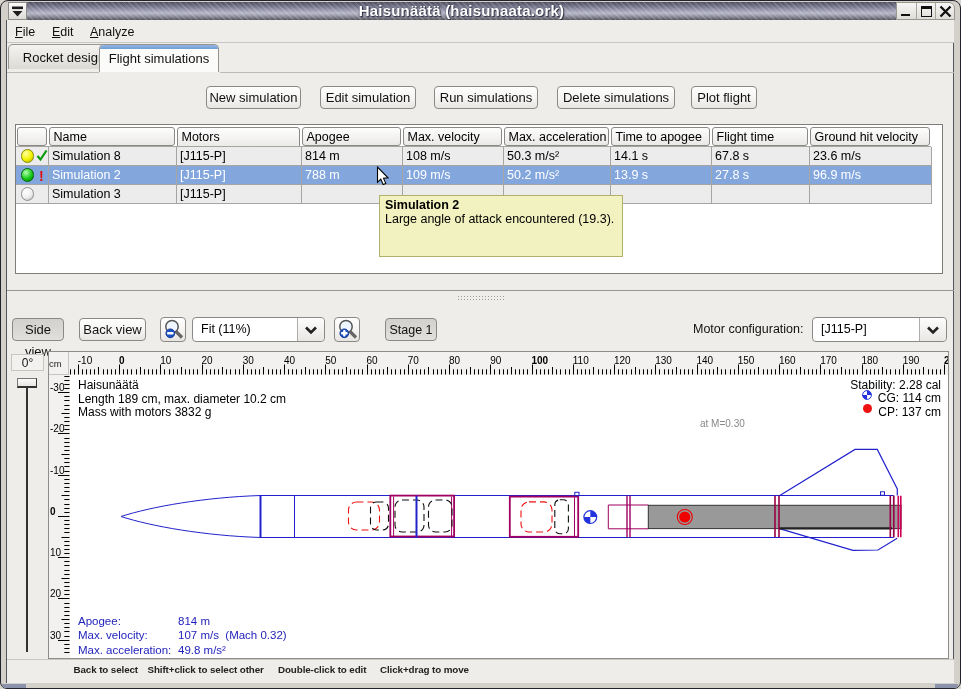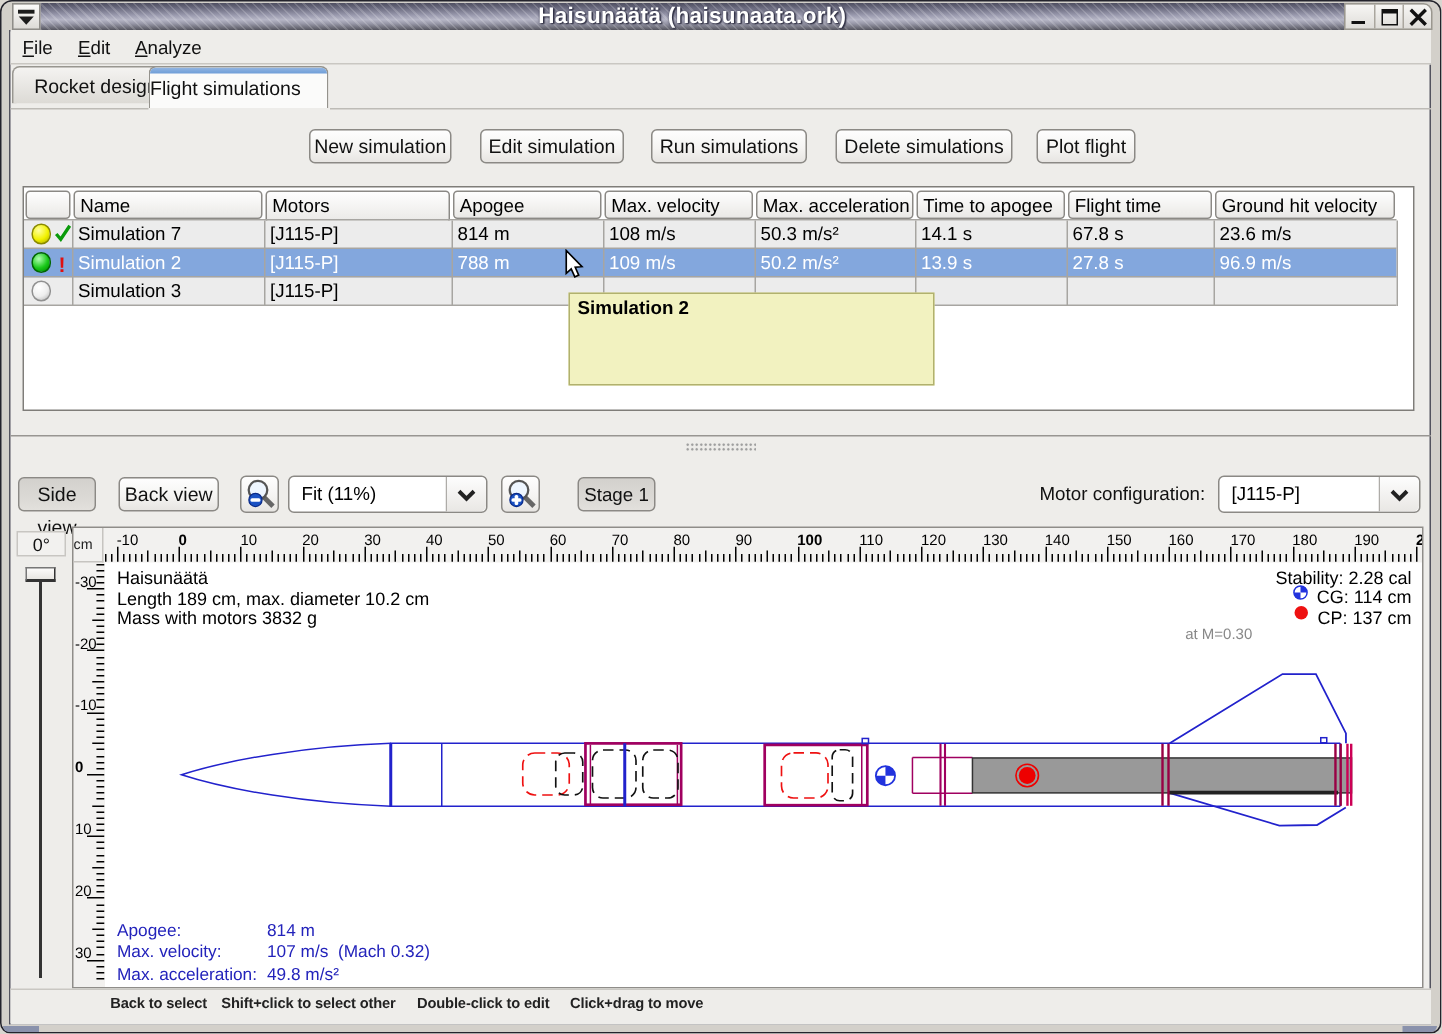--- a/index.html
+++ b/index.html
@@ -36,41 +36,41 @@
 <svg class="abs" style="left:939px;top:4.5px" width="13" height="13">
     <path d="M 1.5,1.5 L 11.5,11.5 M 11.5,1.5 L 1.5,11.5" stroke="#111" stroke-width="2.3"></path>
   </svg>
 <div class="abs" style="left:7px;top:20px;width:947px;height:23px;background:#eeedea;border-bottom:1px solid #c9c7c2"></div>
 <div class="abs" style="left:15px;top:24.5px;font-size:12.5px;color:#111"><u>F</u>ile</div>
 <div class="abs" style="left:52px;top:24.5px;font-size:12.5px;color:#111"><u>E</u>dit</div>
 <div class="abs" style="left:90px;top:24.5px;font-size:12.5px;color:#111"><u>A</u>nalyze</div>
 <div class="abs" style="left:8px;top:44px;width:112px;height:25px;background:linear-gradient(180deg,#f4f3f1,#dcdad5);border:1px solid #989690;border-bottom:none;border-radius:5px 5px 0 0;font-size:13px;color:#111;text-align:center;line-height:26px">Rocket design</div>
 <div class="abs" style="left:99px;top:44px;width:120px;height:28px;background:#fbfbfa;border:1px solid #94928c;border-bottom:none;border-radius:5px 5px 0 0;overflow:hidden">
     <div style="position:absolute;left:0;top:0;right:0;height:4px;background:linear-gradient(180deg,#94b6e2,#6f9ed8)"></div>
-    <div style="position:absolute;left:0;right:0;top:6px;font-size:13px;color:#111">Flight simulations</div>
+    <div style="position:absolute;left:0;right:0;top:6px;text-align:center;font-size:13px;color:#111">Flight simulations</div>
   </div>
 <div class="abs" style="left:7px;top:72px;width:92px;height:1px;background:#bdbbb6"></div>
 <div class="abs" style="left:220px;top:72px;width:734px;height:1px;background:#bdbbb6"></div>
 <div class="btn" style="left:206px;top:85.5px;width:95px;height:23px;line-height:22px">New simulation</div>
 <div class="btn" style="left:320px;top:85.5px;width:96px;height:23px;line-height:22px">Edit simulation</div>
 <div class="btn" style="left:434px;top:85.5px;width:104px;height:23px;line-height:22px">Run simulations</div>
 <div class="btn" style="left:557px;top:85.5px;width:118px;height:23px;line-height:22px">Delete simulations</div>
 <div class="btn" style="left:691px;top:85.5px;width:66px;height:23px;line-height:22px">Plot flight</div>
 <div class="abs" style="left:15px;top:124px;width:928px;height:150px;background:#fff;border:1px solid #7f7d79"></div>
 <div class="hdrcell" style="left:16.5px;top:126.5px;width:30px;height:19.5px;line-height:18px;padding-left:4px"></div>
 <div class="hdrcell" style="left:48.5px;top:126.5px;width:126px;height:19.5px;line-height:18px;padding-left:4px">Name</div>
 <div class="hdrcell" style="left:176.5px;top:126.5px;width:123px;height:22px;line-height:18px;padding-left:4px">Motors</div>
 <div class="hdrcell" style="left:301.5px;top:126.5px;width:99px;height:19.5px;line-height:18px;padding-left:4px">Apogee</div>
 <div class="hdrcell" style="left:402.5px;top:126.5px;width:99px;height:19.5px;line-height:18px;padding-left:4px">Max. velocity</div>
 <div class="hdrcell" style="left:503.5px;top:126.5px;width:105px;height:19.5px;line-height:18px;padding-left:4px">Max. acceleration</div>
 <div class="hdrcell" style="left:610.5px;top:126.5px;width:99px;height:19.5px;line-height:18px;padding-left:4px">Time to apogee</div>
 <div class="hdrcell" style="left:711.5px;top:126.5px;width:96px;height:19.5px;line-height:18px;padding-left:4px">Flight time</div>
 <div class="hdrcell" style="left:809.5px;top:126.5px;width:120px;height:19.5px;line-height:18px;padding-left:4px">Ground hit velocity</div>
 <div class="abs" style="left:16px;top:146.5px;width:915px;height:19px;background:#ececec"></div>
-<div class="cell" style="left:52px;top:148.5px;width:122px;color:#000">Simulation 7</div>
+<div class="cell" style="left:52px;top:148.5px;width:122px;color:#000">Simulation 8</div>
 <div class="cell" style="left:180px;top:148.5px;width:119px;color:#000">[J115-P]</div>
 <div class="cell" style="left:305px;top:148.5px;width:95px;color:#000">814 m</div>
 <div class="cell" style="left:406px;top:148.5px;width:95px;color:#000">108 m/s</div>
 <div class="cell" style="left:507px;top:148.5px;width:101px;color:#000">50.3 m/s²</div>
 <div class="cell" style="left:614px;top:148.5px;width:95px;color:#000">14.1 s</div>
 <div class="cell" style="left:715px;top:148.5px;width:92px;color:#000">67.8 s</div>
 <div class="cell" style="left:813px;top:148.5px;width:116px;color:#000">23.6 m/s</div>
 <div class="abs" style="left:16px;top:165.5px;width:915px;height:19px;background:#83a7dd"></div>
 <div class="cell" style="left:52px;top:167.5px;width:122px;color:#fff">Simulation 2</div>
 <div class="cell" style="left:180px;top:167.5px;width:119px;color:#fff">[J115-P]</div>
@@ -104,20 +104,21 @@
 <div class="abs" style="left:16px;top:203.0px;width:915px;height:1px;background:#a7a5a1"></div>
 <div class="abs" style="left:20.5px;top:149.0px;width:13.5px;height:13.5px;border-radius:50%;background:radial-gradient(circle at 35% 30%,#ffffa0,#f2f200 55%,#b9b900 90%,#8f8f00);border:1px solid #8a8a00"></div>
 <div class="abs" style="left:20.5px;top:168.0px;width:13.5px;height:13.5px;border-radius:50%;background:radial-gradient(circle at 35% 30%,#b2ffb2,#19c819 55%,#009200 90%,#006000);border:1px solid #006600"></div>
 <div class="abs" style="left:20.5px;top:187.0px;width:13.5px;height:13.5px;border-radius:50%;background:radial-gradient(circle at 35% 30%,#ffffff,#eeeeee 55%,#bdbdbd 90%,#9a9a9a);border:1px solid #909090"></div>
 <svg class="abs" style="left:36px;top:149px" width="12" height="13">
     <path d="M 1.5,7 L 4.5,10.5 L 10.5,1.5" stroke="#0a9a0a" stroke-width="2.2" fill="none"></path>
   </svg>
 <div class="abs" style="left:39px;top:167.5px;font-size:14px;font-weight:bold;color:#e01010">!</div>
 <div class="abs" style="left:379px;top:194.5px;width:244px;height:62.5px;background:#f2f2c0;border:1.5px solid #b1b16e;font-size:12.5px;line-height:14.1px;padding:2px 0 0 5px;color:#000;z-index:30">
 <div style="font-weight:bold">Simulation 2</div>
+<div>Large angle of attack encountered (19.3).</div>
   </div>
 <svg class="abs" style="left:376px;top:166px;z-index:40" width="14" height="21">
     <path d="M 1.5,1 L 1.5,16.2 L 4.8,13.2 L 7.2,18.6 L 9.8,17.4 L 7.5,12.2 L 12,11.8 Z" fill="#fff" stroke="#000" stroke-width="1.1"></path>
   </svg>
 <div class="abs" style="left:7px;top:290px;width:947px;height:1.2px;background:#989692"></div>
 <div class="abs" style="left:457px;top:294.5px;width:47px;height:6.5px;background-image:radial-gradient(circle,#9a9a9a 0.7px,transparent 0.9px);background-size:3px 3px"></div>
 <div class="btn pressed" style="left:12px;top:318px;width:52px;height:23px;line-height:22px">Side view</div>
 <div class="btn" style="left:79px;top:318px;width:67px;height:23px;line-height:22px">Back view</div>
 <div class="btn" style="left:160px;top:316.5px;width:26px;height:25px">
     <svg width="24" height="24" style="position:absolute;left:0.5px;top:0">
@@ -507,21 +508,21 @@
     <line x1="900.8" y1="495.8" x2="900.8" y2="537.2" stroke="#cc0055" stroke-width="1.6"></line>
     <rect x="880.5" y="491.8" width="4" height="3.4" stroke="#2222cc" stroke-width="1" fill="none"></rect>
     <circle cx="684.8" cy="517" r="7.5" fill="none" stroke="#ee0000" stroke-width="1.1"></circle>
     <circle cx="684.8" cy="517" r="5.6" fill="#ee0000"></circle>
   </svg>
 <div class="abs" style="left:11px;top:354px;width:33px;height:17px;background:#f2f1ef;border:1px solid #c8c6c2;text-align:center;font-size:12px;line-height:16px;color:#111">0°</div>
 <div class="abs" style="left:26px;top:388px;width:1.6px;height:264px;background:#333"></div>
 <div class="abs" style="left:16.5px;top:378px;width:20px;height:9.5px;background:linear-gradient(180deg,#fcfbfa,#e8e6e2);border:1px solid #777;border-bottom:2px solid #333;border-right:1.6px solid #333"></div>
 <div class="abs" style="left:78px;top:379px;font-size:12px;color:#000;line-height:13.6px">Haisunäätä<br>Length 189 cm, max. diameter 10.2 cm<br>Mass with motors 3832 g</div>
 <div class="abs" style="left:700px;top:379px;width:241px;font-size:12px;color:#000;text-align:right;line-height:13.3px">Stability: 2.28 cal<br>CG: 114 cm<br>CP: 137 cm</div>
-<div class="abs" style="left:700px;top:417.5px;width:225px;font-size:10px;color:#888;text-align:center">at M=0.30</div>
+<div class="abs" style="left:700px;top:417.5px;width:225px;font-size:10px;color:#888;text-align:left">at M=0.30</div>
 <svg class="abs" style="left:862px;top:390px" width="10" height="10">
     <circle cx="5" cy="5" r="4.4" fill="#fff" stroke="#2233dd" stroke-width="1"></circle>
     <path d="M 5,5 L 5,0.6 A 4.4,4.4 0 0 1 9.4,5 Z" fill="#2233dd"></path>
     <path d="M 5,5 L 5,9.4 A 4.4,4.4 0 0 1 0.6,5 Z" fill="#2233dd"></path>
   </svg>
 <div class="abs" style="left:863px;top:404px;width:9px;height:9px;border-radius:50%;background:#ee1111"></div>
 <div class="abs" style="left:78px;top:614px;font-size:11.5px;color:#2323bb;line-height:14.3px">Apogee:<br>Max. velocity:<br>Max. acceleration:</div>
 <div class="abs" style="left:178px;top:614px;font-size:11.5px;color:#2323bb;line-height:14.3px">814 m<br>107 m/s&nbsp; (Mach 0.32)<br>49.8 m/s²</div>
 <div class="abs" style="left:7px;top:659px;width:947px;height:24px;background:#eeedea;border-top:1px solid #c9c7c2"></div>
 <div class="abs" style="left:73.5px;top:664px;font-size:9.8px;font-weight:bold;letter-spacing:-0.1px;color:#222">Back to select</div>

